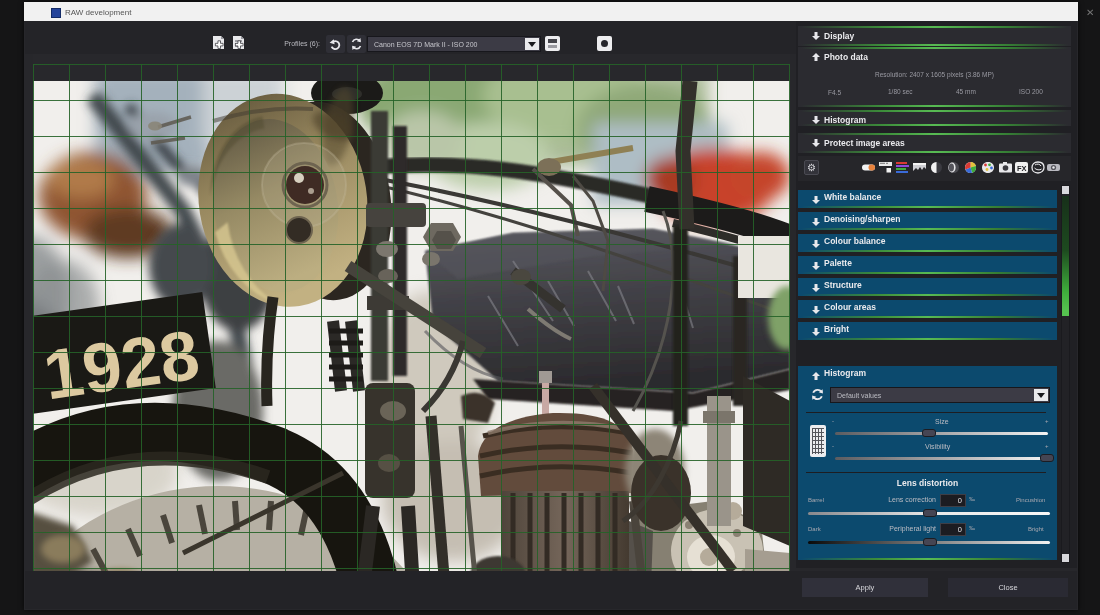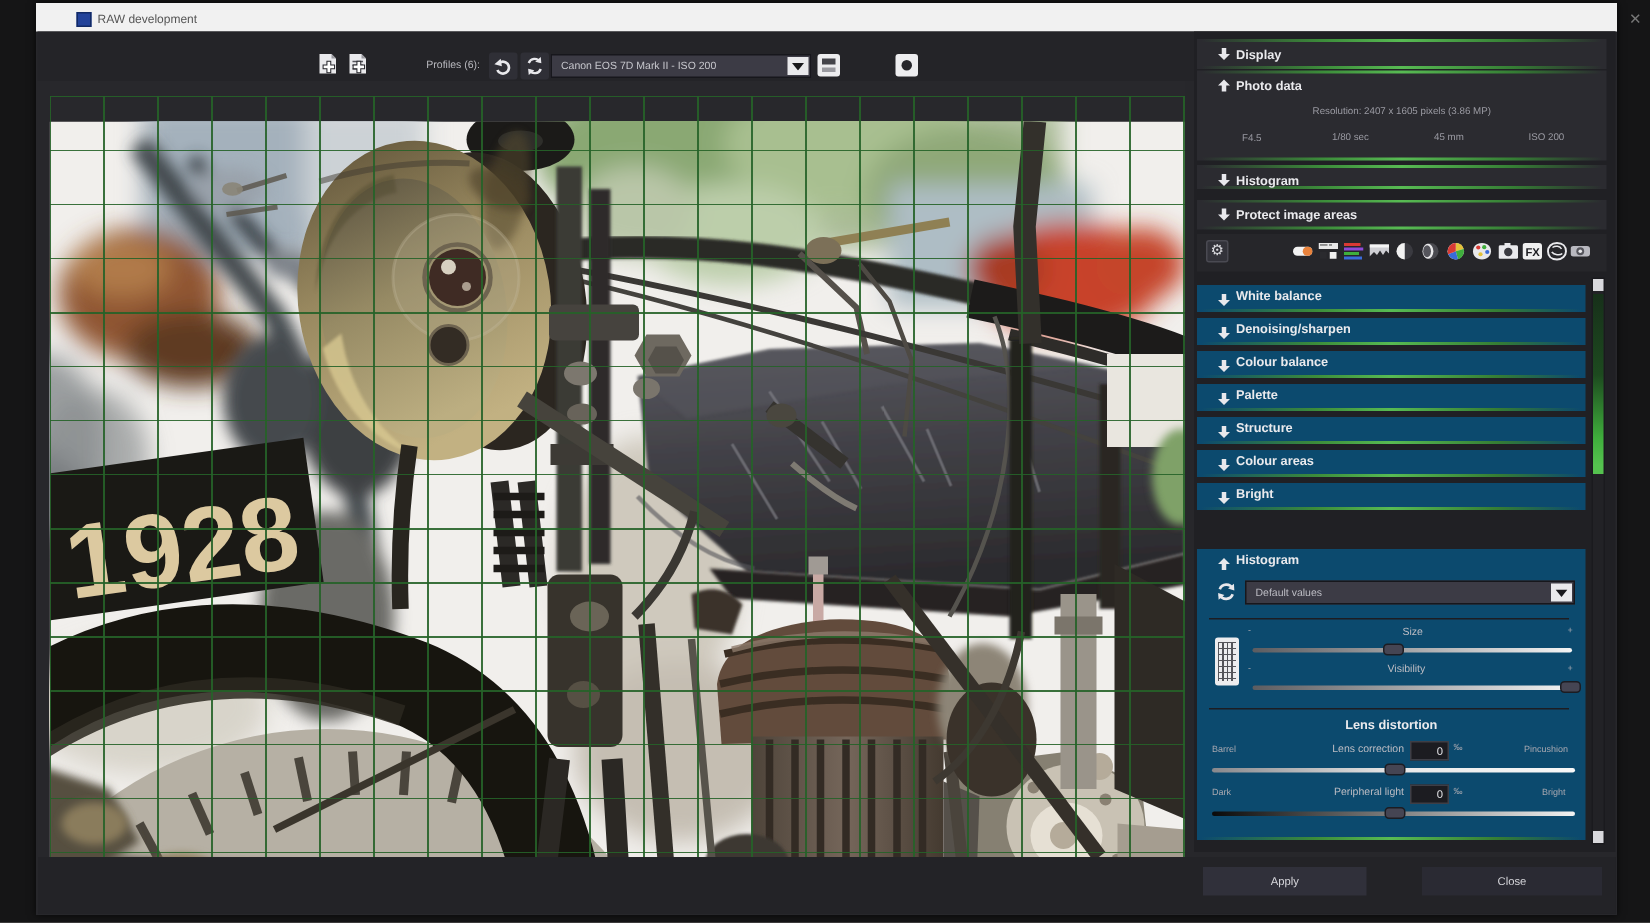--- a/index.html
+++ b/index.html
@@ -519,15 +519,15 @@
     <div class="tinylbl" style="left:230px; top:160px;">Bright</div>
     <div class="track" style="left:10px; top:175px; width:242px; background:linear-gradient(90deg,#0a0a0a,#f2f2f2);"></div>
     <div class="thumb" style="left:125px; top:172px;"></div>
   </div>
 
   <div class="abs" style="left:1061px; top:185px; width:9px; height:378px; background:#222226; border:1px solid #1a1a1e;"></div>
   <div class="abs" style="left:1062px; top:186px; width:7px; height:8px; background:#d8d8dc;"></div>
   <div class="abs" style="left:1062px; top:554px; width:7px; height:8px; background:#d8d8dc;"></div>
   <div class="abs" style="left:1062px; top:196px; width:7px; height:120px; background:linear-gradient(180deg,#17301a, #1d4a1f 45%, #3fae3c 80%, #55c24f 95%);"></div>
   <div id="botbar"></div>
-  <div class="bbtn" style="left:802px; width:109px; top:578px;">Apply</div>
+  <div class="bbtn" style="left:802px; width:126px; top:578px;">Apply</div>
   <div class="bbtn" style="left:948px; width:120px; top:578px; background:#2a2a33;">Close</div>
 </div>
 
 </body></html>

